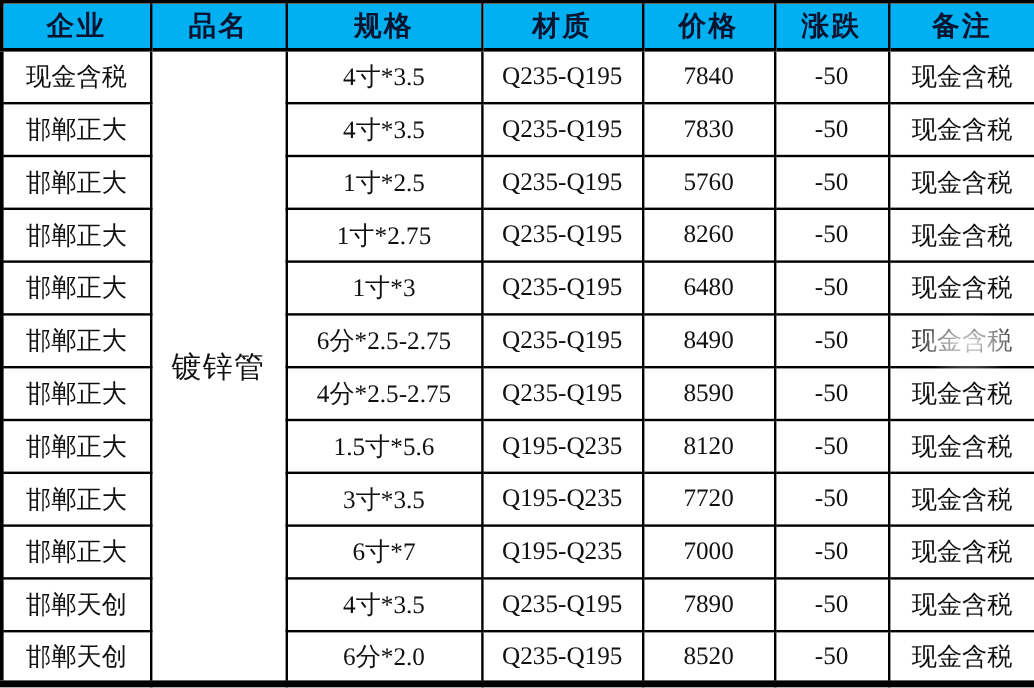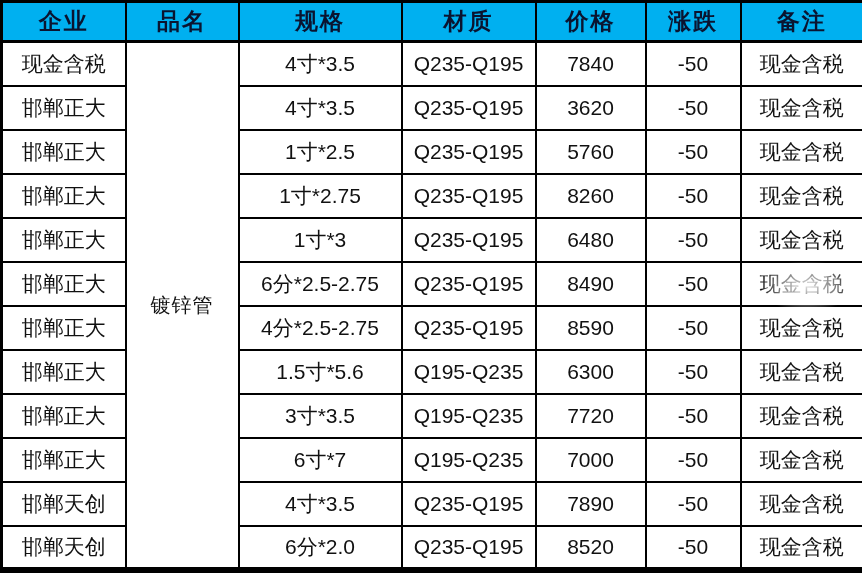--- a/index.html
+++ b/index.html
@@ -2,21 +2,21 @@
 <html style="--header-bg: #00B0F0; --header-text: #0a1430; --border-color: #000000; --cell-bg: #ffffff; --cell-text: #111111;"><head>
 <meta charset="utf-8">
 <style>
   * { box-sizing: border-box; }
   html, body { margin: 0; padding: 0; background: #ffffff; }
   .page {
     position: relative;
     width: 862px;
     height: 573px;
     overflow: hidden;
-    font-family: Liberation Sans, sans-serif;
+    font-family: Liberation Serif, serif;
   }
   table.price-table {
     border-collapse: collapse;
     table-layout: fixed;
     width: 862px;
     height: 573px;
     border: 3px solid var(--border-color, #000);
     border-bottom-width: 6px;
   }
   th, td {
@@ -36,21 +36,21 @@
     border-bottom-width: 3px;
     letter-spacing: 2px;
   }
   tbody td {
     background: var(--cell-bg, #fff);
     color: var(--cell-text, #111);
     font-size: 21px;
     height: 44px;
   }
   td.product-cell {
-    font-size: 20px;
+    font-size: 25px;
     letter-spacing: 1px;
   }
   .watermark {
     position: absolute;
     left: 762px;
     top: 262px;
     width: 90px;
     height: 48px;
     background: radial-gradient(ellipse at center, rgba(255,255,255,0.85) 0%, rgba(255,255,255,0.45) 45%, rgba(255,255,255,0) 75%);
     pointer-events: none;
@@ -88,21 +88,21 @@
           <td>4寸*3.5</td>
           <td>Q235-Q195</td>
           <td>7840</td>
           <td>-50</td>
           <td>现金含税</td>
         </tr>
         <tr>
           <td>邯郸正大</td>
           <td>4寸*3.5</td>
           <td>Q235-Q195</td>
-          <td>3620</td>
+          <td>7830</td>
           <td>-50</td>
           <td>现金含税</td>
         </tr>
         <tr>
           <td>邯郸正大</td>
           <td>1寸*2.5</td>
           <td>Q235-Q195</td>
           <td>5760</td>
           <td>-50</td>
           <td>现金含税</td>
@@ -136,21 +136,21 @@
           <td>4分*2.5-2.75</td>
           <td>Q235-Q195</td>
           <td>8590</td>
           <td>-50</td>
           <td>现金含税</td>
         </tr>
         <tr>
           <td>邯郸正大</td>
           <td>1.5寸*5.6</td>
           <td>Q195-Q235</td>
-          <td>6300</td>
+          <td>8120</td>
           <td>-50</td>
           <td>现金含税</td>
         </tr>
         <tr>
           <td>邯郸正大</td>
           <td>3寸*3.5</td>
           <td>Q195-Q235</td>
           <td>7720</td>
           <td>-50</td>
           <td>现金含税</td>

